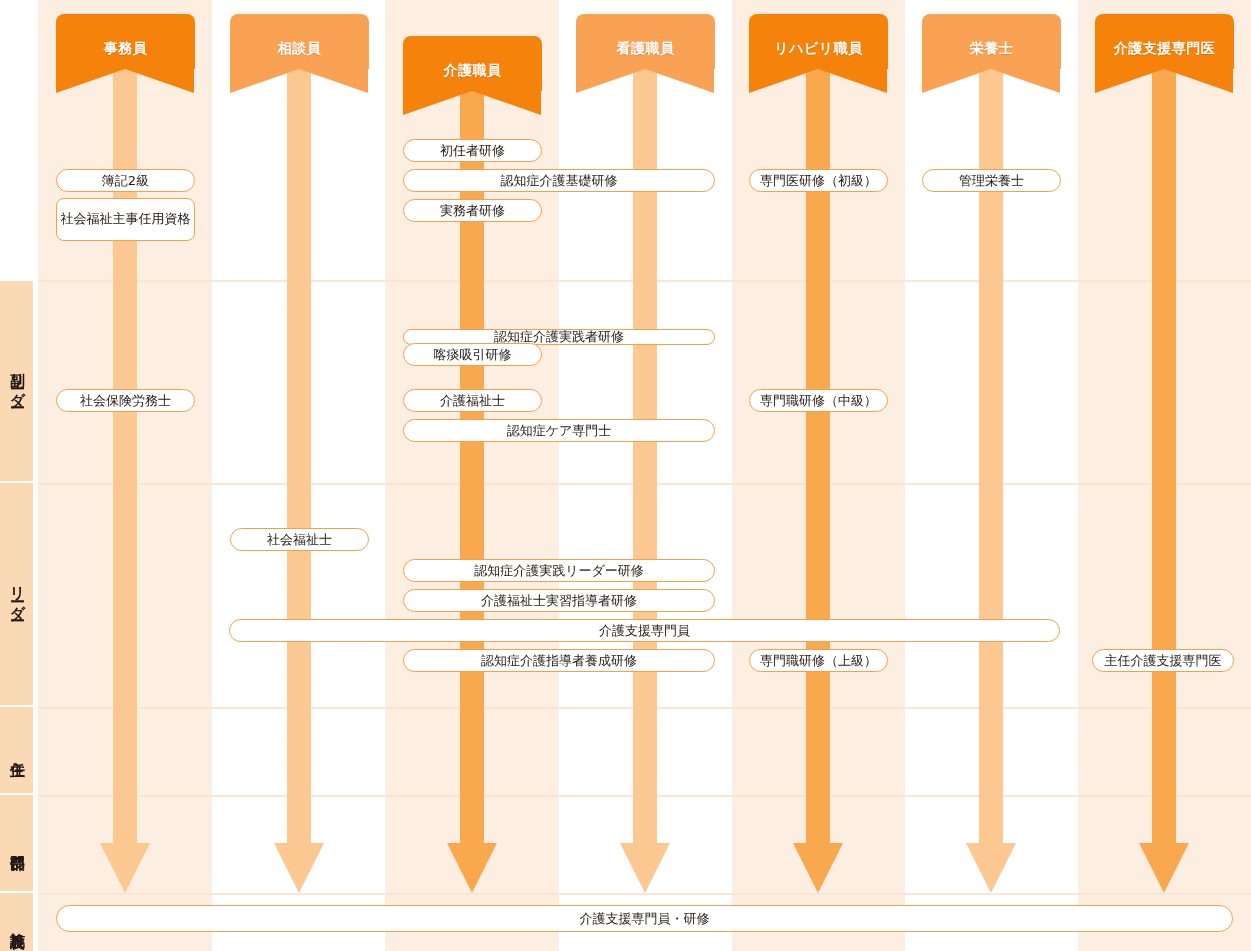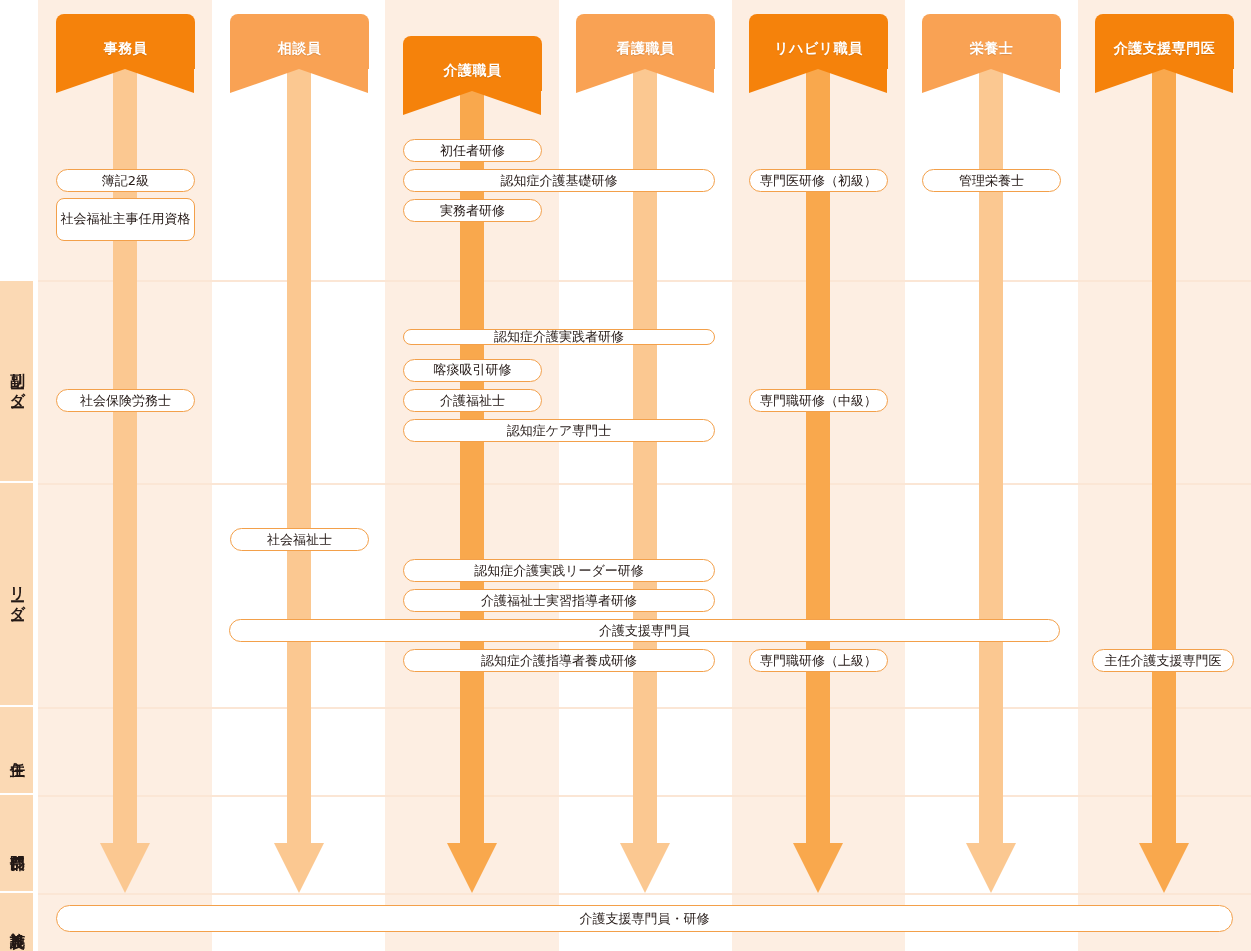--- a/index.html
+++ b/index.html
@@ -174,21 +174,21 @@
   <div class="pill" style="left:403px; top:139px; width:139px; height:23px;">初任者研修</div>
   <div class="pill" style="left:403px; top:169px; width:312px; height:23px;">認知症介護基礎研修</div>
   <div class="pill" style="left:403px; top:199px; width:139px; height:23px;">実務者研修</div>
 
   <div class="pill" style="left:749px; top:169px; width:139px; height:23px;">専門医研修（初級）</div>
   <div class="pill" style="left:922px; top:169px; width:139px; height:23px;">管理栄養士</div>
 
   <div class="pill" style="left:56px; top:389px; width:139px; height:23px;">社会保険労務士</div>
 
   <div class="pill" style="left:403px; top:329px; width:312px; height:16px;">認知症介護実践者研修</div>
-  <div class="pill" style="left:403px; top:359px; width:139px; height:23px;font-family:Liberation Mono, monospace;">喀痰吸引研修</div>
+  <div class="pill" style="left:403px; top:343px; width:139px; height:23px;">喀痰吸引研修</div>
   <div class="pill" style="left:403px; top:389px; width:139px; height:23px;">介護福祉士</div>
   <div class="pill" style="left:403px; top:419px; width:312px; height:23px;">認知症ケア専門士</div>
 
   <div class="pill" style="left:749px; top:389px; width:139px; height:23px;text-align:center;">専門職研修（中級）</div>
 
   <div class="pill" style="left:230px; top:528px; width:139px; height:23px;">社会福祉士</div>
 
   <div class="pill" style="left:403px; top:559px; width:312px; height:23px;">認知症介護実践リーダー研修</div>
   <div class="pill" style="left:403px; top:589px; width:312px; height:23px;">介護福祉士実習指導者研修</div>
   <div class="pill" style="left:229px; top:619px; width:831px; height:23px;">介護支援専門員</div>

